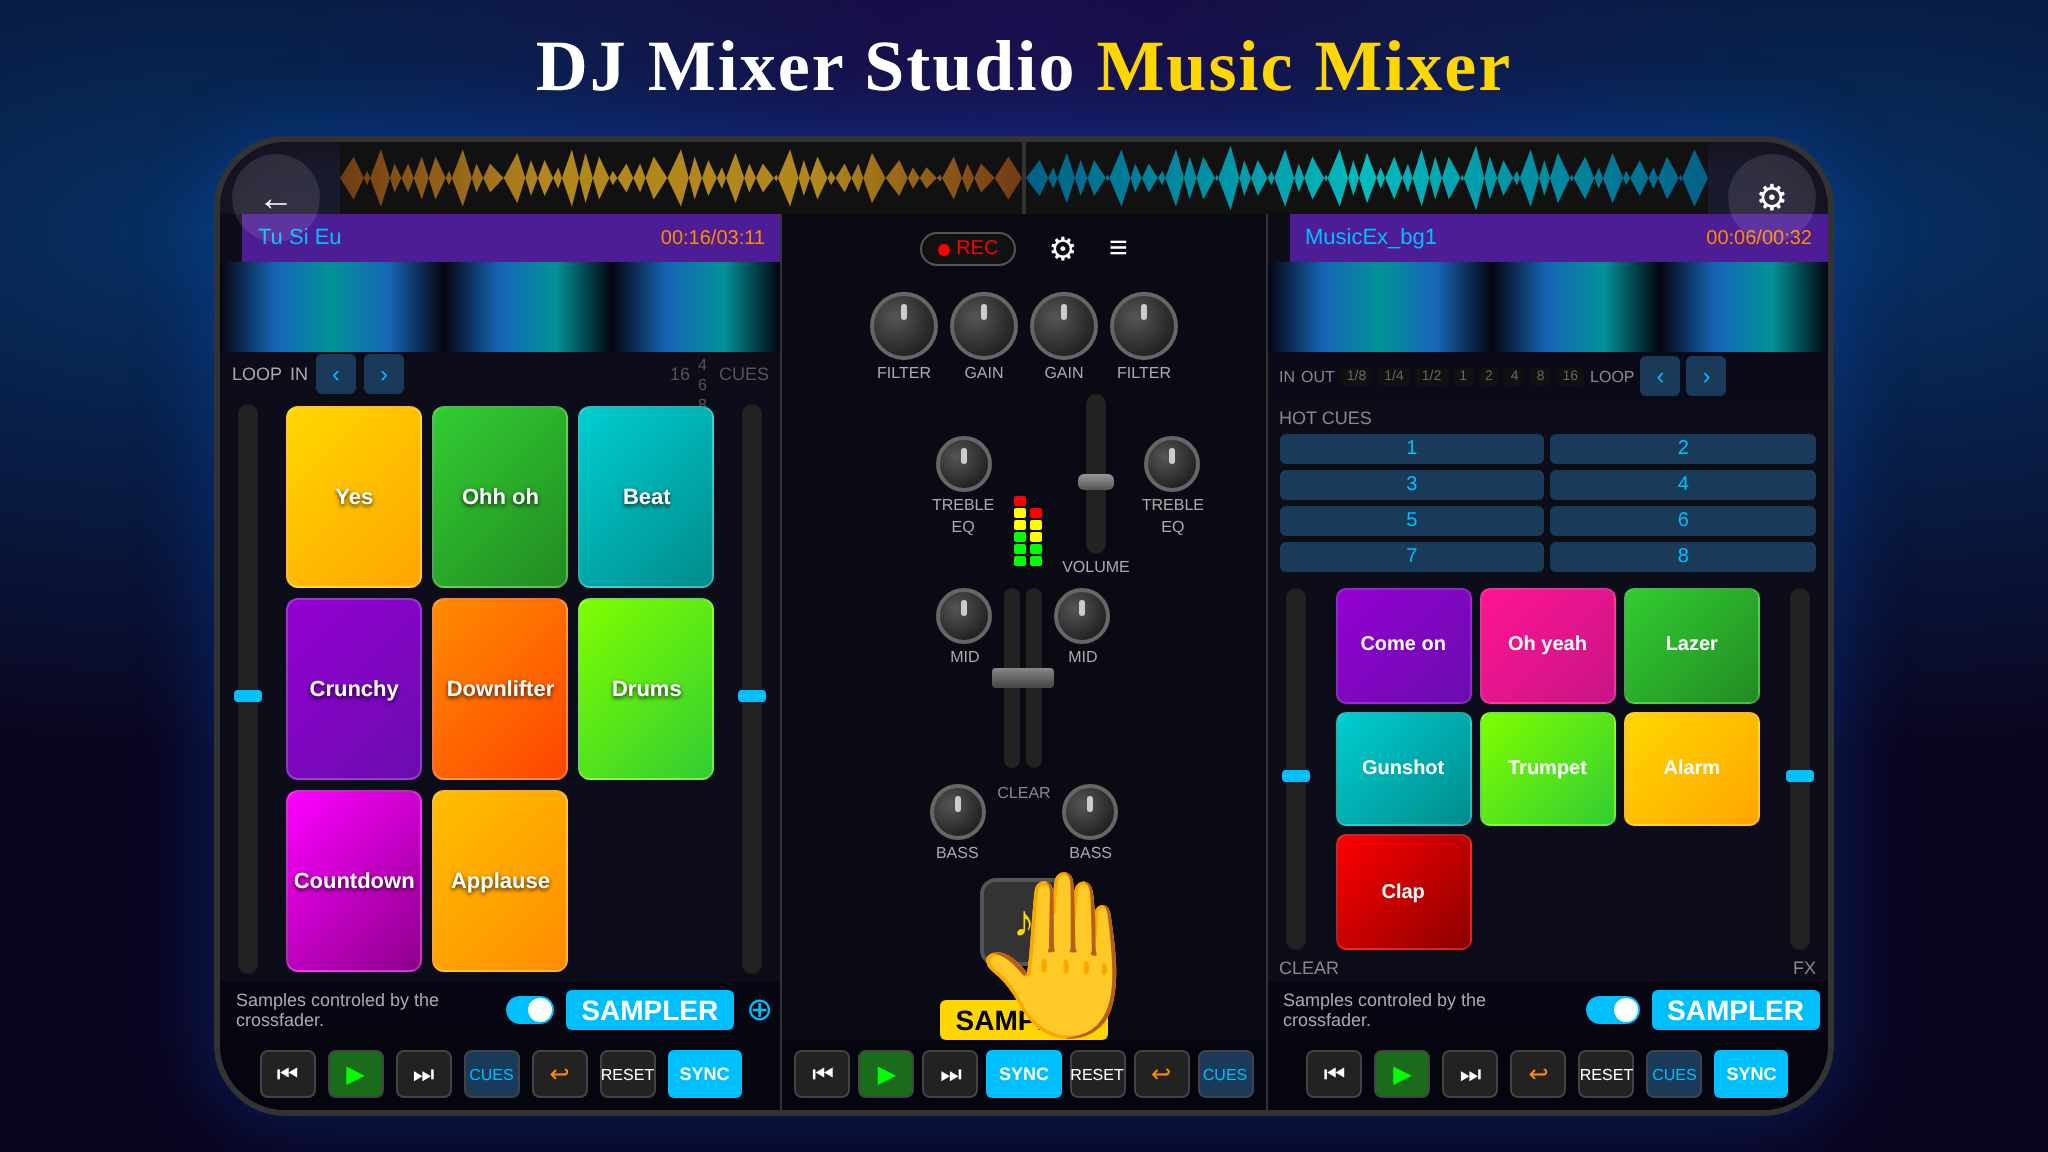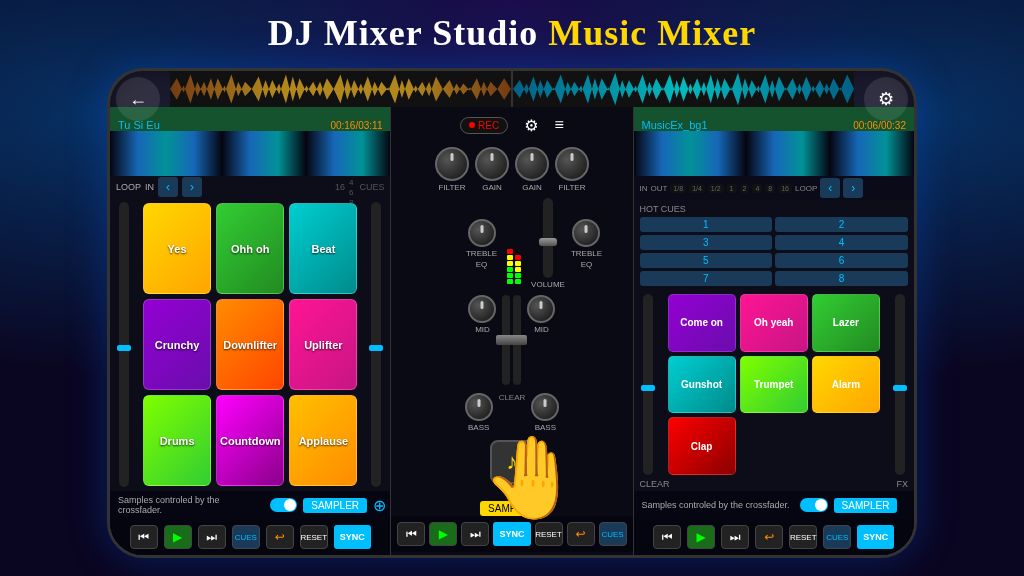--- a/index.html
+++ b/index.html
@@ -153,26 +153,27 @@
       height: 100%;
       background: #0a0a14;
       display: flex;
       flex-direction: column;
       align-items: center;
     }
 
     
     .deck-info {
       height: 24px;
-      background: #14532d;
-      display: flex;
-      align-items: flex-end;
+      background: #4c1d95;
+      display: flex;
+      align-items: center;
       justify-content: space-between;
       padding: 0 8px;
       font-size: 11px;
+      margin-left: 11px;
     }
 
     .track-name-left { color: #00BFFF; }
     .track-name-right { color: #00BFFF; }
     .track-time { color: #FF8C00; font-size: 10px; }
 
     
     .deck-waveform {
       height: 45px;
       background: #050510;
@@ -237,22 +238,22 @@
 
     .sampler-text {
       font-size: 9px;
       color: #aaa;
       padding: 0 4px;
     }
 
     .sampler-btn {
       background: #00BFFF;
       color: white;
-      font-weight: normal;
-      font-size: 10px;
+      font-weight: bold;
+      font-size: 14px;
       padding: 2px 8px;
       border-radius: 3px;
       border: none;
       cursor: pointer;
     }
 
     
     .transport-row {
       height: 36px;
       display: flex;
@@ -638,21 +639,20 @@
           </div>
         </div>
 
         <div class="deck-pads-area">
           <div class="pad-grid">
             <div class="pad pad-yellow">Yes</div>
             <div class="pad pad-green">Ohh oh</div>
             <div class="pad pad-cyan">Beat</div>
             <div class="pad pad-purple">Crunchy</div>
             <div class="pad pad-orange">Downlifter</div>
-            <div class="pad pad-pink">Uplifter</div>
             <div class="pad pad-lime">Drums</div>
             <div class="pad pad-magenta">Countdown</div>
             <div class="pad pad-amber">Applause</div>
           </div>
         </div>
 
         <div class="deck-side-controls">
           <div class="pitch-bar">
             <div class="pitch-bar-thumb"></div>
           </div>

